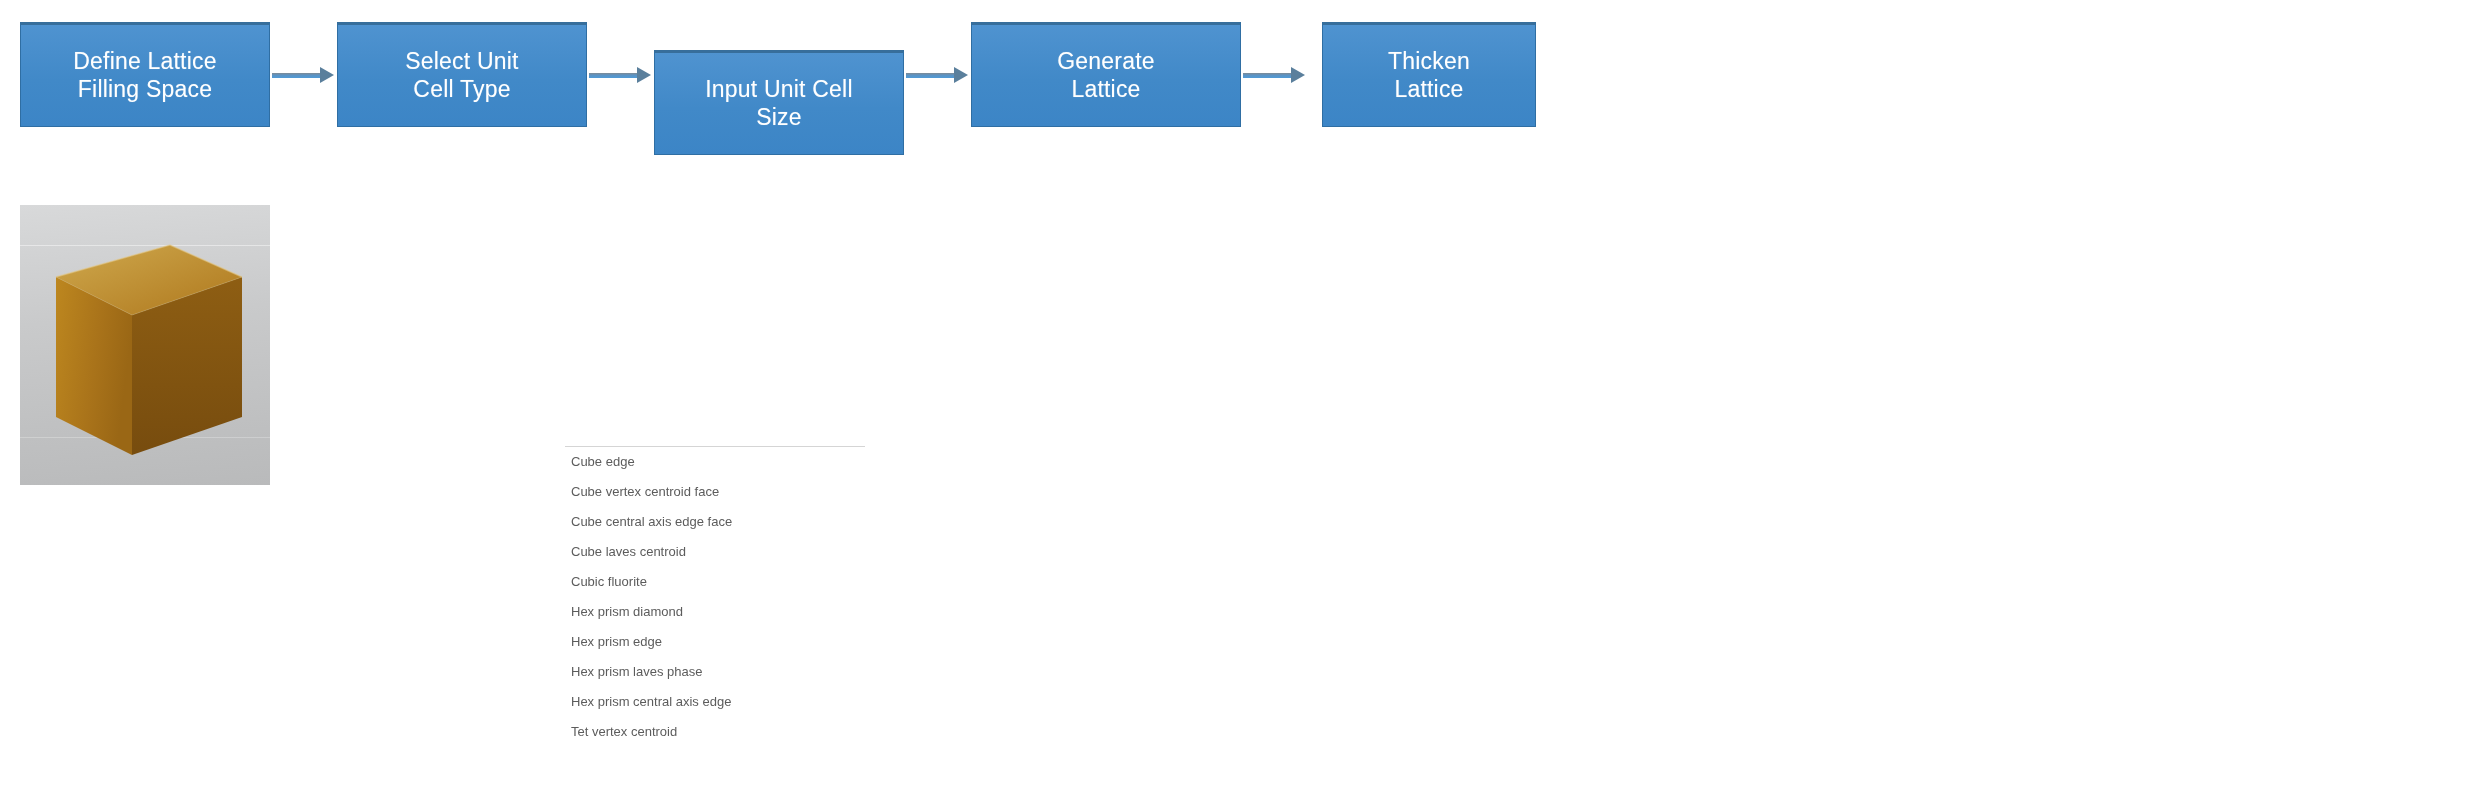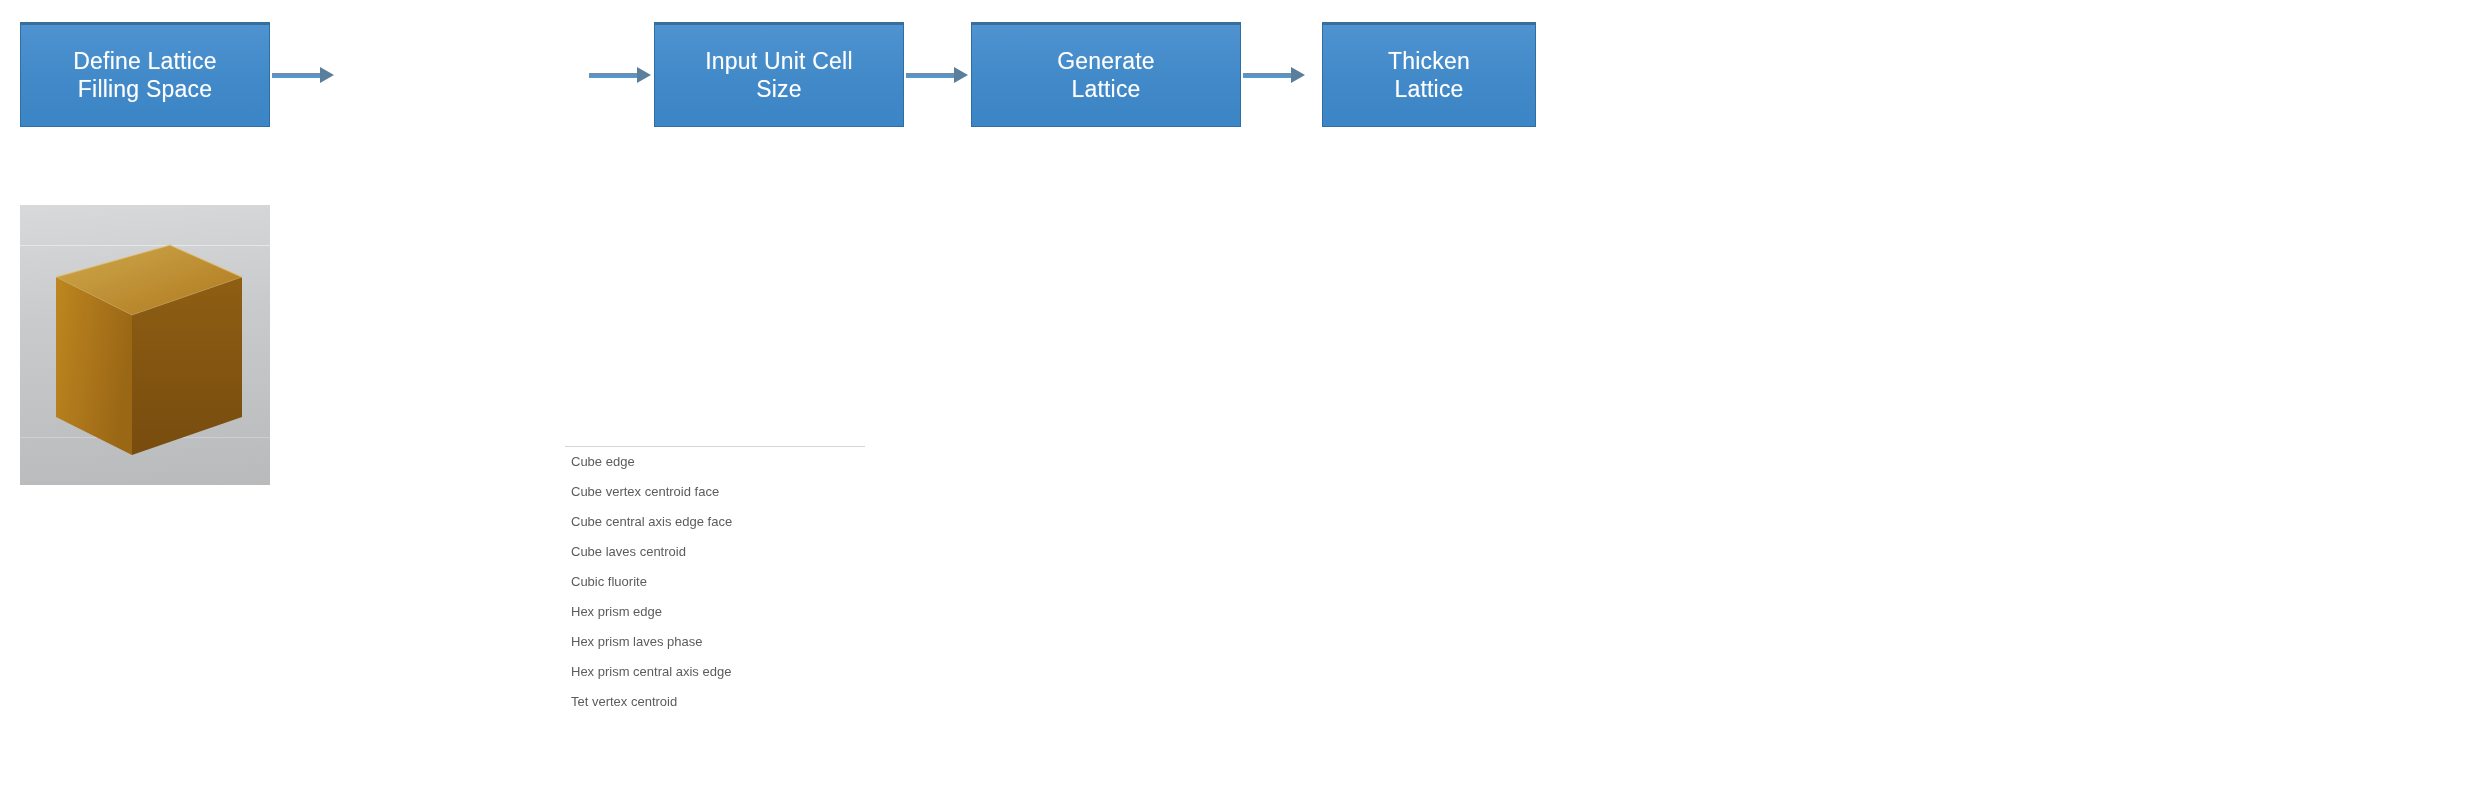--- a/index.html
+++ b/index.html
@@ -94,27 +94,31 @@
     <div class="flow-box" id="box0" style="left:20px; width:250px;">
       <span class="label">Define Lattice
 Filling Space</span>
     </div>
 
     <div class="connector" style="left:272px; width:62px;">
       <div class="shaft"></div>
       <div class="head"></div>
     </div>
 
+    <div class="flow-box" id="box1" style="left:337px; width:250px;">
+      <span class="label">Select Unit
+Cell Type</span>
+    </div>
 
     <div class="connector" style="left:589px; width:62px;">
       <div class="shaft"></div>
       <div class="head"></div>
     </div>
 
-    <div class="flow-box" id="box2" style="left:654px; width:250px;">
+    <div class="flow-box" id="box2" style="left:654px; width:250px;margin-top:28px;">
       <span class="label">Input Unit Cell
 Size</span>
     </div>
 
     <div class="connector" style="left:906px; width:62px;">
       <div class="shaft"></div>
       <div class="head"></div>
     </div>
 
     <div class="flow-box" id="box3" style="left:971px; width:270px;">
@@ -167,20 +171,21 @@
   </div>
 
   <div class="panel cell-list" style="left:565px; top:166px; width:300px; height:400px;">
     <div class="divider"></div>
     <ul>
       <li>Cube edge</li>
       <li>Cube vertex centroid face</li>
       <li>Cube central axis edge face</li>
       <li>Cube laves centroid</li>
       <li>Cubic fluorite</li>
+      <li>Hex prism diamond</li>
       <li>Hex prism edge</li>
       <li>Hex prism laves phase</li>
       <li>Hex prism central axis edge</li>
       <li>Tet vertex centroid</li>
     </ul>
   </div>
 
 </div>
 
 </body></html>

